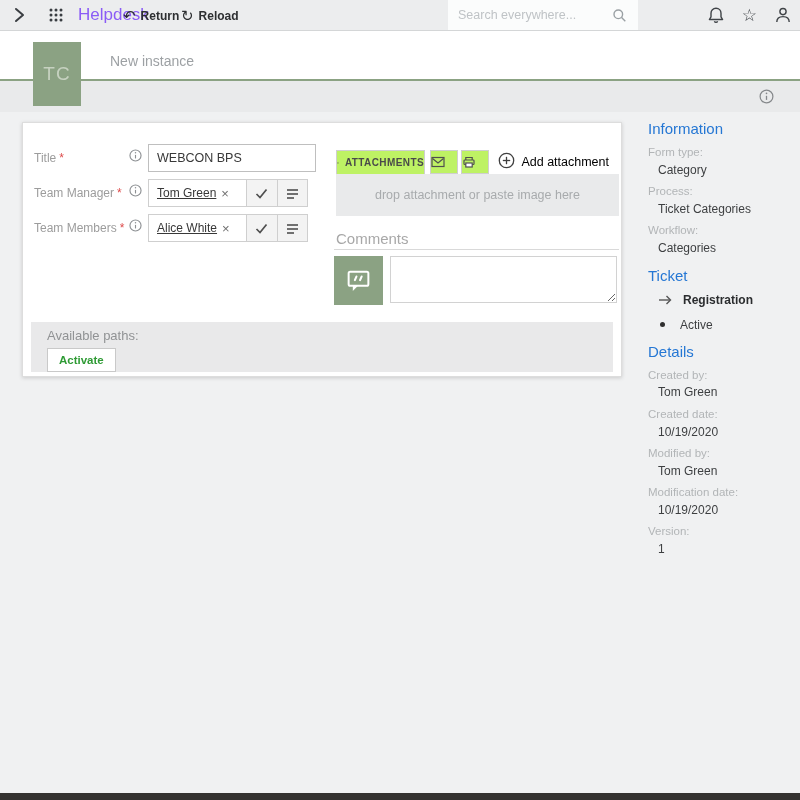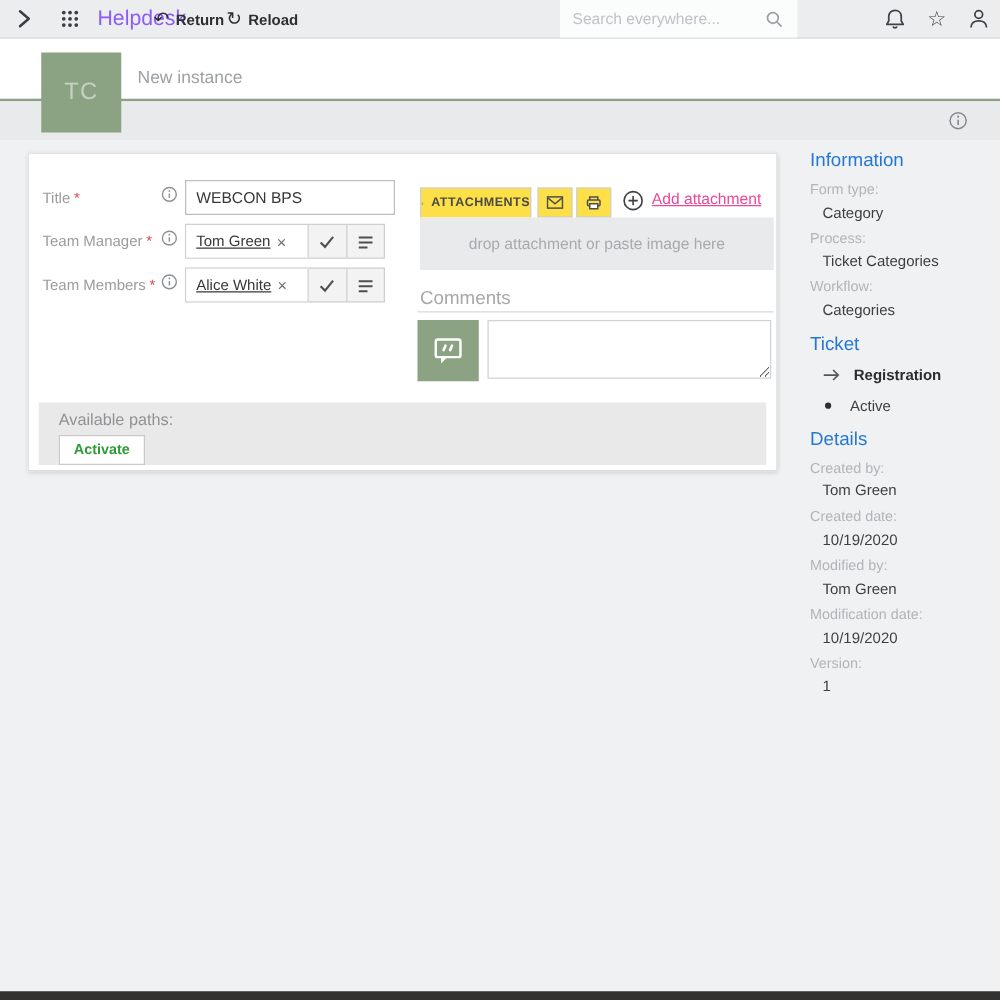--- a/index.html
+++ b/index.html
@@ -16,21 +16,21 @@
   .tb-search input::placeholder{color:#bfc3c6;}
   .tb-search .mag{position:absolute;right:11px;top:8px;cursor:pointer;}
   .tb-right{position:absolute;right:8px;top:0;height:30px;display:flex;align-items:center;gap:17px;}
   .tb-star{font-size:17px;color:#3f4347;line-height:1;cursor:pointer;}
   .tb-icon{cursor:pointer;display:block;}
 
   
   .header-strip{position:absolute;top:31px;left:0;right:0;height:48px;background:#ffffff;}
   .green-line{position:absolute;top:79px;left:0;right:0;height:2px;background:#8ba283;}
   .toolbar{position:absolute;top:81px;left:0;right:0;height:31px;background:#e9eaeb;}
-  .avatar{position:absolute;left:33px;top:42px;width:64px;height:64px;background:#8ba283;color:#c6d1c0;font-size:19px;letter-spacing:1px;display:flex;align-items:center;justify-content:center;z-index:5;}
+  .avatar{position:absolute;left:33px;top:42px;width:48px;height:64px;background:#8ba283;color:#c6d1c0;font-size:19px;letter-spacing:1px;display:flex;align-items:center;justify-content:center;z-index:5;}
   .page-title{position:absolute;left:110px;top:53px;font-size:14px;color:#9da1a4;}
   .tb-btn{position:absolute;top:0;height:31px;display:flex;align-items:center;gap:5px;font-size:12px;font-weight:700;color:#2d2f31;cursor:pointer;}
   .tb-btn .g{font-size:15px;font-weight:400;color:#2d2f31;line-height:1;}
   .btn-return{left:123px;}
   .btn-reload{left:181px;}
   .info-btn{position:absolute;right:26px;top:89px;cursor:pointer;}
 
   
   .card{position:absolute;left:22px;top:122px;width:600px;height:255px;background:#fff;border:1px solid #dddddd;box-shadow:0 1px 4px rgba(0,0,0,.16);box-sizing:border-box;}
   .f-label{position:absolute;font-size:12px;color:#9c9c9c;white-space:nowrap;}
@@ -41,25 +41,25 @@
   .title-input{position:absolute;left:125px;top:21px;width:158px;height:26px;border:1px solid #bfbfbf;font-size:12.5px;color:#383838;padding:0 0 0 8px;outline:none;font-family:"Liberation Sans",sans-serif;background:#fff;}
   .picker{position:absolute;left:125px;width:160px;height:28px;border:1px solid #cfcfcf;background:#f3f3f3;box-sizing:border-box;display:flex;cursor:pointer;}
   .pk-1{top:56px;} .pk-2{top:91px;}
   .picker-value{width:98px;background:#fff;border-right:1px solid #cfcfcf;display:flex;align-items:center;gap:5px;padding-left:8px;box-sizing:border-box;}
   .chip-name{font-size:12px;color:#383838;text-decoration:underline;white-space:nowrap;cursor:pointer;}
   .chip-x{font-size:13px;color:#6f6f6f;cursor:pointer;line-height:1;}
   .pbtn{flex:1;display:flex;align-items:center;justify-content:center;cursor:pointer;}
   .pbtn + .pbtn{border-left:1px solid #cfcfcf;}
 
   
-  .tab{position:absolute;top:27px;height:24px;background:#fde047;border:1px solid #cfcfcf;box-sizing:border-box;display:flex;align-items:center;justify-content:center;gap:6px;cursor:pointer;}
+  .tab{position:absolute;top:27px;height:24px;background:#bef264;border:1px solid #cfcfcf;box-sizing:border-box;display:flex;align-items:center;justify-content:space-between;gap:6px;cursor:pointer;}
   .tab-att{left:313px;width:89px;border-bottom:none;font-size:10px;font-weight:700;letter-spacing:.4px;color:#4a4a4a;}
   .tab-mail{left:407px;width:28px;}
   .tab-print{left:438px;width:28px;}
-  .add-att{position:absolute;top:29px;right:12px;display:flex;align-items:flex-start;gap:6px;font-size:12.5px;color:#ec4899;cursor:pointer;text-decoration:underline;}
+  .add-att{position:absolute;top:29px;right:12px;display:flex;align-items:flex-end;gap:6px;font-size:12.5px;color:#000000;cursor:pointer;}
   .dropzone{position:absolute;left:313px;top:51px;width:283px;height:42px;background:#e9eaeb;display:flex;align-items:center;justify-content:center;font-size:12.5px;color:#a8abad;}
 
   
   .comments-h{position:absolute;left:313px;top:107px;font-size:15px;color:#a8a8a8;}
   .comments-line{position:absolute;left:311px;top:126px;width:285px;height:1px;background:#d9d9d9;}
   .comment-tile{position:absolute;left:311px;top:133px;width:49px;height:49px;background:#8ba283;display:flex;align-items:center;justify-content:center;}
   .comment-textarea{position:absolute;left:367px;top:133px;width:227px;height:47px;border:1px solid #d2d2d2;resize:both;outline:none;box-sizing:border-box;font-family:"Liberation Sans",sans-serif;}
 
   
   .paths{position:absolute;left:8px;top:199px;width:582px;height:50px;background:#e9e9ea;box-sizing:border-box;padding:6px 0 0 16px;}

